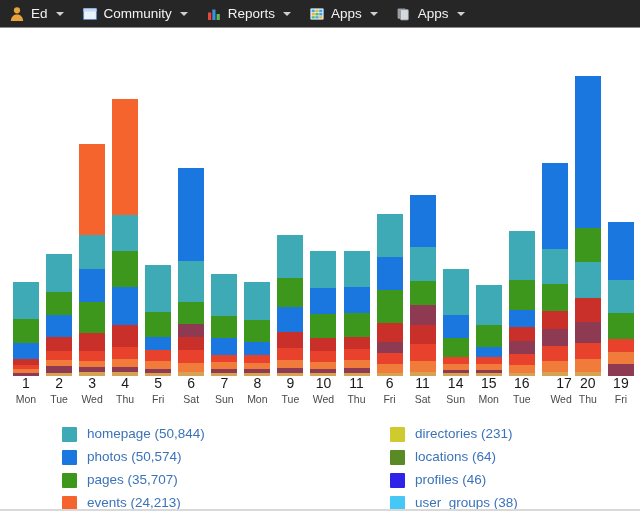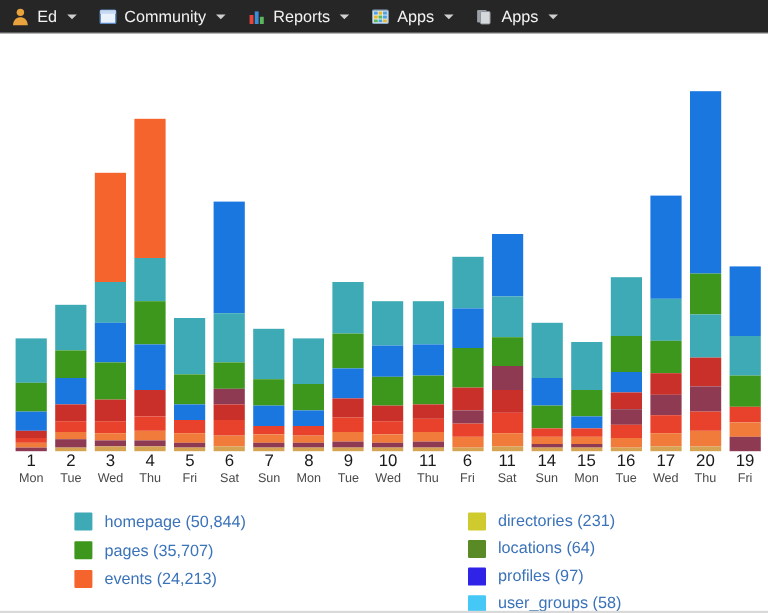--- a/index.html
+++ b/index.html
@@ -479,63 +479,67 @@
         <div class="dow">Sun</div>
       </div>
       <div class="xtick" style="left: 471.7px; width: 34px; top: 0px;">
         <div class="dom">15</div>
         <div class="dow">Mon</div>
       </div>
       <div class="xtick" style="left: 504.75px; width: 34px; top: 0px;">
         <div class="dom">16</div>
         <div class="dow">Tue</div>
       </div>
-      <div class="xtick" style="left: 537.8px; width: 34px; top: 0px;">
+      <div class="xtick" style="left: 537.8px; width: 34px; top: 0px; text-align: right;">
         <div class="dom">17</div>
         <div class="dow">Wed</div>
       </div>
       <div class="xtick" style="left: 570.85px; width: 34px; top: 0px;">
         <div class="dom">20</div>
         <div class="dow">Thu</div>
       </div>
       <div class="xtick" style="left: 603.9px; width: 34px; top: 0px;">
         <div class="dom">19</div>
         <div class="dow">Fri</div>
       </div>
     </div>
 
   <div id="legend">
     <div class="legend-col" id="legend-col-left">
         <div class="legend-item">
           <span class="legend-swatch" style="background: rgb(61, 170, 181);"></span>
           <span class="legend-label">homepage (50,844)</span>
         </div>
         <div class="legend-item">
+          <span class="legend-swatch" style="background: rgb(27, 119, 224);"></span>
+          <span class="legend-label">photos (50,574)</span>
+        </div>
+        <div class="legend-item">
           <span class="legend-swatch" style="background: rgb(61, 151, 28);"></span>
           <span class="legend-label">pages (35,707)</span>
         </div>
         <div class="legend-item">
           <span class="legend-swatch" style="background: rgb(244, 100, 44);"></span>
           <span class="legend-label">events (24,213)</span>
         </div>
       </div>
     <div class="legend-col" id="legend-col-right">
         <div class="legend-item">
           <span class="legend-swatch" style="background: rgb(207, 202, 46);"></span>
           <span class="legend-label">directories (231)</span>
         </div>
         <div class="legend-item">
           <span class="legend-swatch" style="background: rgb(90, 138, 38);"></span>
           <span class="legend-label">locations (64)</span>
         </div>
         <div class="legend-item">
           <span class="legend-swatch" style="background: rgb(48, 35, 232);"></span>
-          <span class="legend-label">profiles (97)</span>
+          <span class="legend-label">profiles (46)</span>
         </div>
         <div class="legend-item">
           <span class="legend-swatch" style="background: rgb(69, 200, 245);"></span>
-          <span class="legend-label">user_groups (58)</span>
+          <span class="legend-label">user_groups (38)</span>
         </div>
       </div>
   </div>
 
   <div id="bottom-rule"></div>
 </div>
 
 </body></html>

